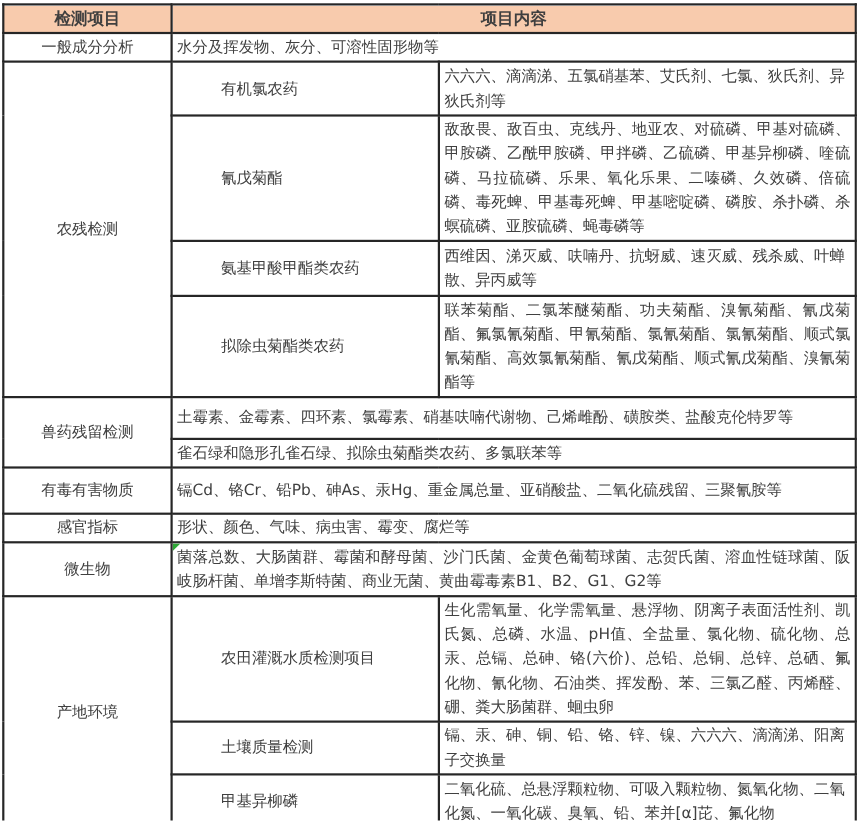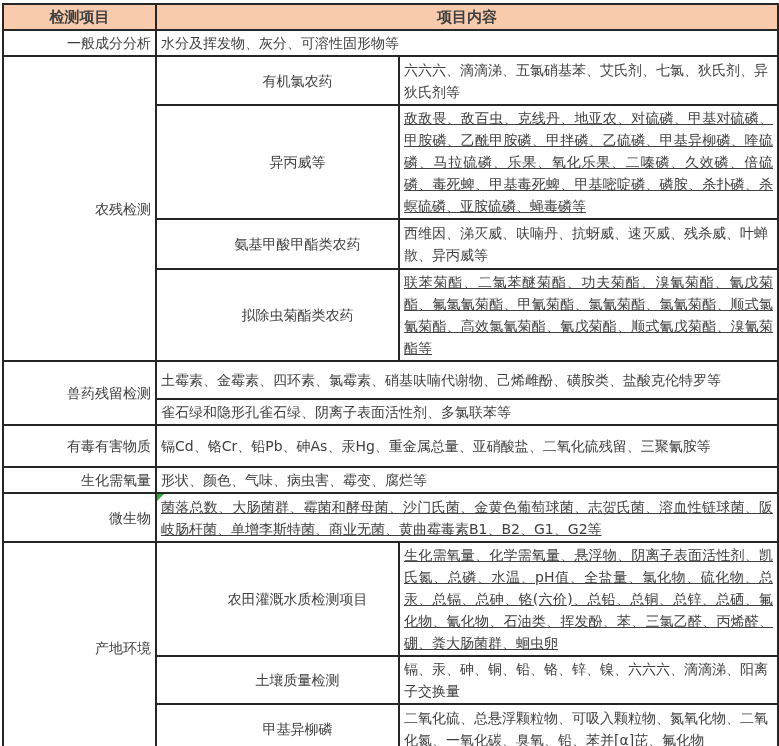--- a/index.html
+++ b/index.html
@@ -23,24 +23,24 @@
     overflow:hidden;
     vertical-align:middle;
     word-break:break-all;
   }
   th{
     background:#F8CBAD;
     color:#3F3F3F;
     font-weight:bold;
     font-size:15px;
   }
-  td.cat{text-align:right;}
-  td.sub{text-align:center;padding-left:44px;}
+  td.cat{text-align:center;}
+  td.sub{text-align:left;padding-left:44px;}
   td.ctr{text-align:left;}
-  td.lft{text-align:justify;text-decoration:underline;}
+  td.lft{text-align:justify;}
   td.rel{position:relative;}
   .err-tri{
     position:absolute;top:0;left:0;width:0;height:0;
     border-top:7px solid #2EA836;
     border-right:7px solid transparent;
     display:block;
   }
   .ghost-row{position:relative;height:8px;width:775px;}
   .ghost-row .gl{
     position:absolute;top:0;width:1px;height:8px;background:#cccccc;display:block;
@@ -67,47 +67,47 @@
       <td class="cat">一般成分分析</td>
       <td colspan="2" class="ctr">水分及挥发物、灰分、可溶性固形物等</td>
     </tr>
 
     <tr style="height:49px">
       <td class="cat" rowspan="4">农残检测</td>
       <td class="sub">有机氯农药</td>
       <td class="ctr">六六六、滴滴涕、五氯硝基苯、艾氏剂、七氯、狄氏剂、异狄氏剂等</td>
     </tr>
     <tr style="height:113px">
-      <td class="sub">异丙威等</td>
+      <td class="sub">氰戊菊酯</td>
       <td class="lft">敌敌畏、敌百虫、克线丹、地亚农、对硫磷、甲基对硫磷、甲胺磷、乙酰甲胺磷、甲拌磷、乙硫磷、甲基异柳磷、喹硫磷、马拉硫磷、乐果、氧化乐果、二嗪磷、久效磷、倍硫磷、毒死蜱、甲基毒死蜱、甲基嘧啶磷、磷胺、杀扑磷、杀螟硫磷、亚胺硫磷、蝇毒磷等</td>
     </tr>
     <tr style="height:50px">
       <td class="sub">氨基甲酸甲酯类农药</td>
       <td class="ctr">西维因、涕灭威、呋喃丹、抗蚜威、速灭威、残杀威、叶蝉散、异丙威等</td>
     </tr>
     <tr style="height:72px">
       <td class="sub">拟除虫菊酯类农药</td>
       <td class="lft">联苯菊酯、二氯苯醚菊酯、功夫菊酯、溴氰菊酯、氰戊菊酯、氟氯氰菊酯、甲氰菊酯、氯氰菊酯、氯氰菊酯、顺式氯氰菊酯、高效氯氰菊酯、氰戊菊酯、顺式氰戊菊酯、溴氰菊酯等</td>
     </tr>
 
     <tr style="height:38px">
       <td class="cat" rowspan="2">兽药残留检测</td>
       <td colspan="2" class="ctr">土霉素、金霉素、四环素、氯霉素、硝基呋喃代谢物、己烯雌酚、磺胺类、盐酸克伦特罗等</td>
     </tr>
     <tr style="height:26px">
-      <td colspan="2" class="ctr">雀石绿和隐形孔雀石绿、阴离子表面活性剂、多氯联苯等</td>
+      <td colspan="2" class="ctr">雀石绿和隐形孔雀石绿、拟除虫菊酯类农药、多氯联苯等</td>
     </tr>
 
     <tr style="height:42px">
       <td class="cat">有毒有害物质</td>
       <td colspan="2" class="ctr">镉Cd、铬Cr、铅Pb、砷As、汞Hg、重金属总量、亚硝酸盐、二氧化硫残留、三聚氰胺等</td>
     </tr>
 
     <tr style="height:26px">
-      <td class="cat">生化需氧量</td>
+      <td class="cat">感官指标</td>
       <td colspan="2" class="ctr">形状、颜色、气味、病虫害、霉变、腐烂等</td>
     </tr>
 
     <tr style="height:49px">
       <td class="cat">微生物</td>
       <td colspan="2" class="lft rel"><i class="err-tri"></i><span>菌落总数、大肠菌群、霉菌和酵母菌、沙门氏菌、金黄色葡萄球菌、志贺氏菌、溶血性链球菌、阪岐肠杆菌、单增李斯特菌、商业无菌、黄曲霉毒素B1、B2、G1、G2等</span></td>
     </tr>
 
     <tr style="height:113px">
       <td class="cat" rowspan="3">产地环境</td>

